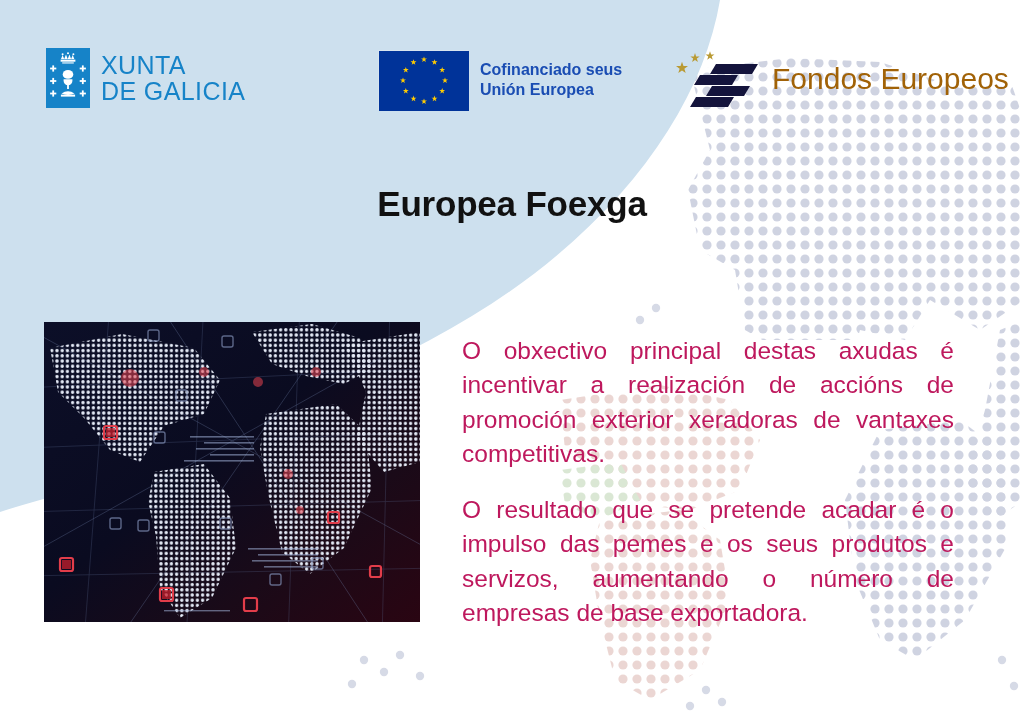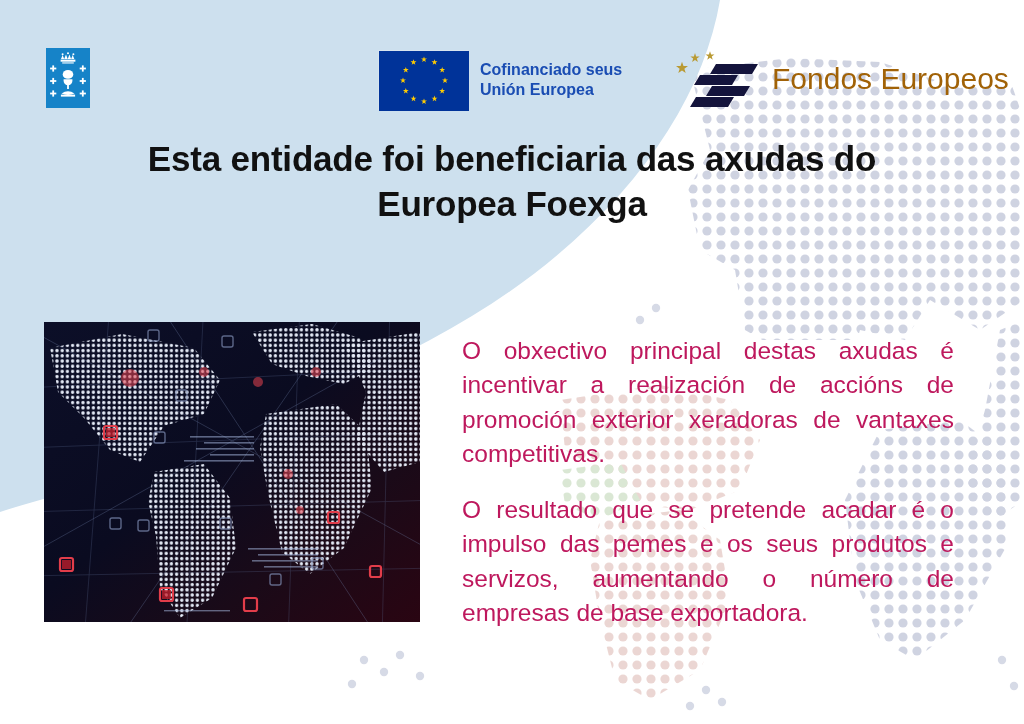--- a/index.html
+++ b/index.html
@@ -270,20 +270,22 @@
                 <rect x="-3.1" y="-0.9" width="6.2" height="1.8"></rect>
               </g>
             <g transform="translate(36.8,45.5)">
                 <rect x="-0.9" y="-3.1" width="1.8" height="6.2"></rect>
                 <rect x="-3.1" y="-0.9" width="6.2" height="1.8"></rect>
               </g>
           </g>
         </svg>
       </div>
       <div class="xunta-words">
+        <div>XUNTA</div>
+        <div>DE GALICIA</div>
       </div>
     </div>
 
     <div class="logo-eu">
       <div class="eu-flag">
         <svg viewBox="0 0 90 60" width="90" height="60" aria-hidden="true">
           <rect width="90" height="60" fill="#003399"></rect>
           <g fill="#ffcc00">
             <g transform="translate(45,8.5)">
                 <polygon points="0,-3.1 0.73,-0.96 2.95,-0.96 1.16,0.37 1.84,2.5 0,1.2 -1.84,2.5 -1.16,0.37 -2.95,-0.96 -0.73,-0.96"></polygon>
@@ -350,21 +352,20 @@
             <polygon points="40,38  78,38  72,48  34,48"></polygon>
             <polygon points="24,49  62,49  56,59  18,59"></polygon>
           </g>
         </svg>
       </div>
       <div class="fondos-words">Fondos Europeos</div>
     </div>
   </div>
 
   <h1 class="poster-title">
-    <span>Esta entidade foi beneficiaria das axudas do</span>
     <br>
     <span>Europea Foexga</span>
   </h1>
 
   <div class="photo">
     <svg viewBox="0 0 376 300" width="376" height="300" preserveAspectRatio="none" aria-hidden="true">
       <defs>
         <linearGradient id="photoBg" x1="0" y1="0" x2="1" y2="1">
           <stop offset="0%" stop-color="#0c0f28"></stop>
           <stop offset="45%" stop-color="#0a0b20"></stop>

